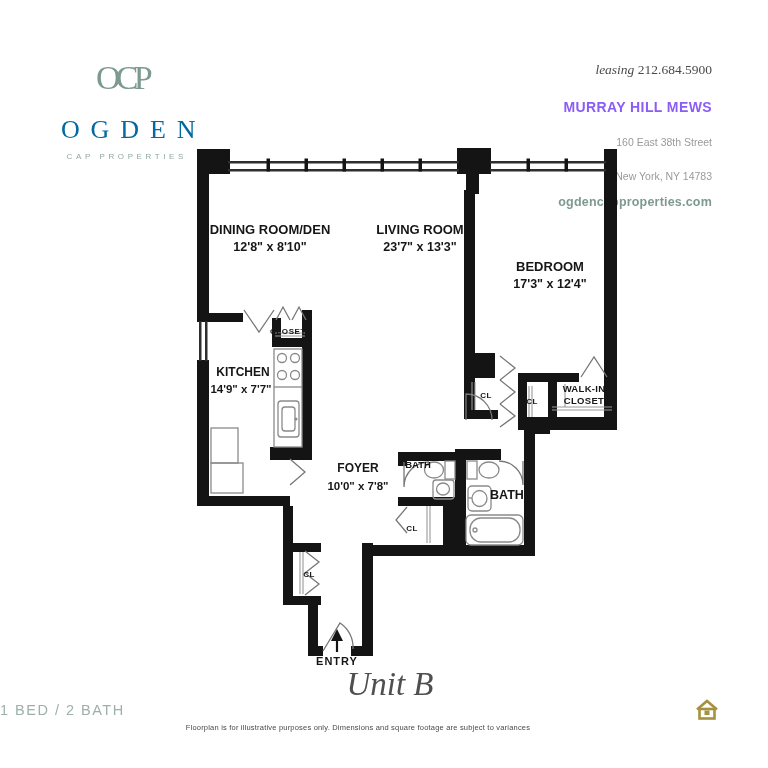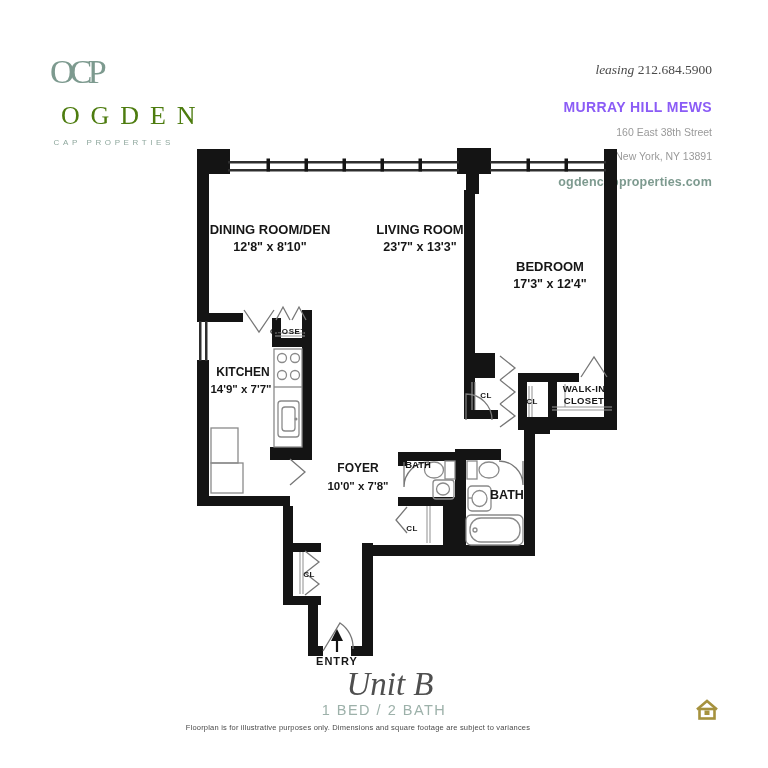--- a/index.html
+++ b/index.html
@@ -1,57 +1,57 @@
 <!DOCTYPE html>
 <html><head>
 <meta charset="utf-8">
 <style>
   html,body{margin:0;padding:0;}
   body{
     width:768px;height:768px;position:relative;background:#ffffff;
     font-family:"Liberation Sans", sans-serif;overflow:hidden;
   }
   
-  .logo{position:absolute;left:50px;top:55px;width:150px;text-align:left;}
+  .logo{position:absolute;left:50px;top:61px;width:150px;text-align:center;}
   .logo .monogram{
     font-family:"Liberation Serif", serif;font-size:34px;color:#7d9a8f;
     letter-spacing:-0.14em;line-height:1;padding-right:6px;
   }
   .logo .brand-name{
-    font-family:"Liberation Serif", serif;font-size:26px;color:#4d7c0f;
-    letter-spacing:0.42em;text-indent:0.42em;margin-top:14px;line-height:1;
+    font-family:"Liberation Serif", serif;font-size:26px;color:#0369a1;
+    letter-spacing:0.42em;text-indent:0.42em;margin-top:22px;line-height:1;
   }
   .logo .brand-tagline{
     font-size:8px;color:#8fa89e;letter-spacing:0.45em;text-indent:0.45em;margin-top:9px;
   }
   .contact{position:absolute;right:56px;top:62px;text-align:right;}
   .contact .leasing{font-family:"Liberation Serif", serif;font-size:13.5px;color:#4a4a4a;}
   .contact .leasing .lab{font-style:italic;margin-top:20px;}
   .contact .building{margin-top:21px;font-size:14px;font-weight:bold;color:#8b5cf6;letter-spacing:0.4px;}
-  .contact .addr{font-size:10.5px;color:#9a9a9a;line-height:1.35;margin-top:10px;}
+  .contact .addr{font-size:10.5px;color:#9a9a9a;line-height:1.35;margin-top:20px;}
   .contact .website{margin-top:12px;font-size:12.5px;font-weight:bold;color:#7d9a8f;letter-spacing:0.2px;cursor:pointer;}
   
   svg text{font-family:"Liberation Sans", sans-serif;fill:#161616;}
   .room-name{font-size:13px;font-weight:700;text-anchor:middle;}
   .room-dims{font-size:12.5px;font-weight:700;text-anchor:middle;}
   .room-name-sm{font-size:12px;font-weight:700;text-anchor:middle;}
   .room-dims-sm{font-size:11.5px;font-weight:700;text-anchor:middle;}
   .lbl-tiny{font-size:8px;font-weight:700;text-anchor:middle;letter-spacing:0.4px;}
   .lbl-closet{font-size:8px;font-weight:600;text-anchor:middle;letter-spacing:0.6px;}
   .lbl-wic{font-size:9.5px;font-weight:700;text-anchor:middle;letter-spacing:0.3px;}
   .lbl-bath-sm{font-size:9.5px;font-weight:700;text-anchor:middle;}
   .lbl-bath{font-size:12.5px;font-weight:700;text-anchor:middle;}
   .lbl-entry{font-size:11px;font-weight:700;text-anchor:middle;letter-spacing:1px;}
   
   .unit-name{
     position:absolute;left:0;top:666px;width:764px;text-align:center;
     font-family:"Liberation Serif", serif;font-style:italic;font-size:33px;color:#4f4f4f;margin-left:8px;
   }
   .unit-config{
-    position:absolute;left:0;top:702px;width:768px;text-align:center;
+    position:absolute;left:0;top:702px;width:768px;
     font-size:14.5px;color:#9db1aa;letter-spacing:1.5px;
   }
   .disclaimer{
     position:absolute;left:0;top:723px;width:716px;text-align:center;
     font-size:7.5px;color:#4a4a4a;letter-spacing:0.2px;
   }
   .house-icon{position:absolute;left:694px;top:698px;}
 </style>
 </head>
 <body>
@@ -62,21 +62,21 @@
   <div class="brand-tagline">CAP PROPERTIES</div>
 </div>
 
 <div class="contact">
   <div class="leasing">
     <span class="lab">leasing</span>
     <span>212.684.5900</span>
   </div>
   <div class="building">MURRAY HILL MEWS</div>
   <div class="addr">160 East 38th Street</div>
-  <div class="addr">New York, NY 13891</div>
+  <div class="addr">New York, NY 14783</div>
   <div class="website">ogdencapproperties.com</div>
 </div>
 
 <svg width="768" height="768" viewBox="0 0 768 768" style="position:absolute;left:0;top:0;">
 
   <g fill="#141414" stroke="none">
     <rect x="197" y="149" width="33" height="25"></rect>
     <rect x="197" y="149" width="12" height="172"></rect>
     <rect x="197" y="360" width="12" height="146"></rect>
     <rect x="197" y="496" width="93" height="10"></rect>

